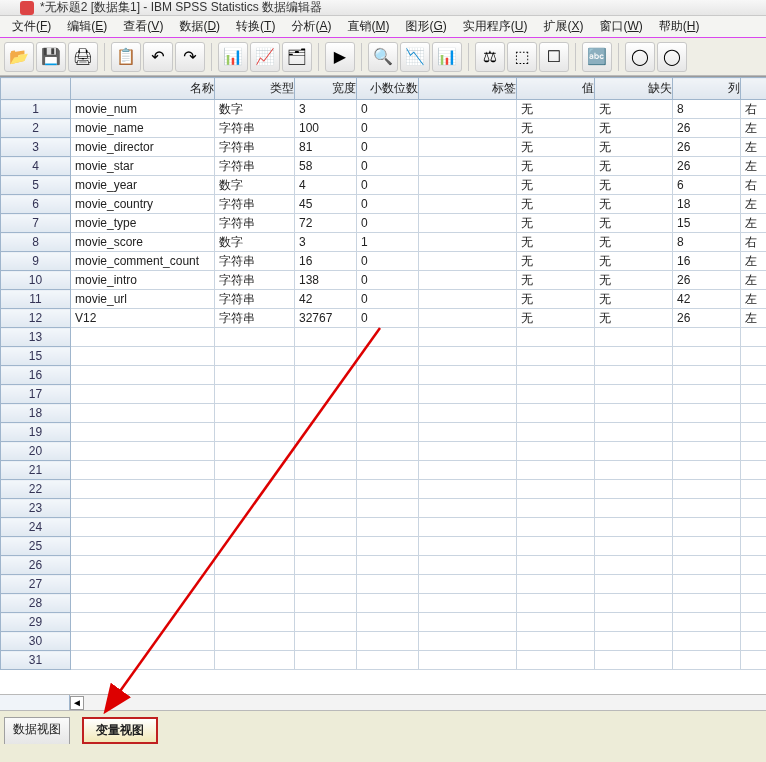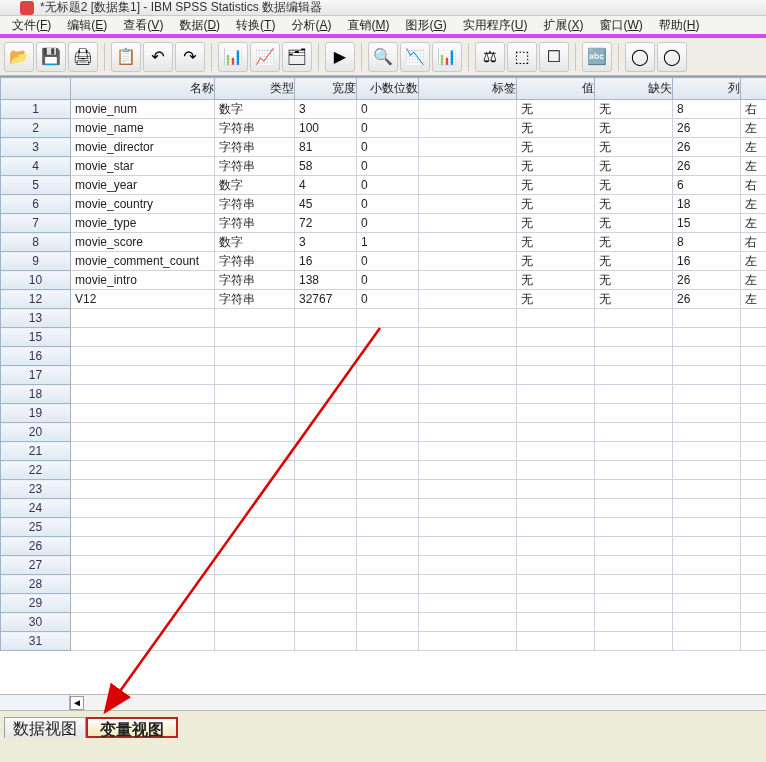--- a/index.html
+++ b/index.html
@@ -22,21 +22,21 @@
   .titlebar .app-icon {
     width: 14px; height: 14px; margin-right: 6px;
     background: #d44; border-radius: 3px;
     display:inline-block;
   }
   
   .menubar {
     display: flex; align-items: center;
     height: 22px; padding: 0 4px;
     background: #f4f4f2;
-    border-bottom: 4px solid #d946ef;
+    border-bottom: 1px solid #d946ef;
   }
   .menubar .menu-item {
     padding: 2px 8px; color: #222; cursor: default;
   }
   .menubar .menu-item u { text-decoration: underline; }
   
   .toolbar {
     display: flex; align-items: center; gap: 2px;
     height: 38px; padding: 2px 4px;
     background: #efeee6;
@@ -112,24 +112,24 @@
     display:flex; align-items:center; justify-content:center; font-size:10px;
   }
   
   .view-tabs {
     position:absolute; left:0; right:0; bottom:0; height:52px;
     background:#edecd8;
     border-top:1px solid #b9b9b9;
     display:flex; align-items:flex-start; padding:6px 4px;
   }
   .view-tab {
-    height:21px; line-height:22px; padding:0 8px;
+    height:27px; line-height:22px; padding:0 8px;
     border:1px solid #a0a0a0; border-bottom:none;
     background:linear-gradient(#fafafa,#e6e6e6);
-    margin-right:0px; font-size:16px; color:#222;
+    margin-right:12px; font-size:12px; color:#222;
   }
   .view-tab.active {
     border:2px solid #c02020;
     background: linear-gradient(#fff,#f2e8b8);
     font-weight: bold;
     padding:0 12px;
   }
   
   .arrow-svg {
     position:absolute; top:0; left:0; width:766px; height:762px;
@@ -331,20 +331,32 @@
           <td>字符串</td>
           <td>138</td>
           <td>0</td>
           <td></td>
           <td>无</td>
           <td>无</td>
           <td>26</td>
           <td>左</td>
         </tr>
         <tr>
+          <th class="rowhdr">11</th>
+          <td>movie_url</td>
+          <td>字符串</td>
+          <td>42</td>
+          <td>0</td>
+          <td></td>
+          <td>无</td>
+          <td>无</td>
+          <td>42</td>
+          <td>左</td>
+        </tr>
+        <tr>
           <th class="rowhdr">12</th>
           <td>V12</td>
           <td>字符串</td>
           <td>32767</td>
           <td>0</td>
           <td></td>
           <td>无</td>
           <td>无</td>
           <td>26</td>
           <td>左</td>

